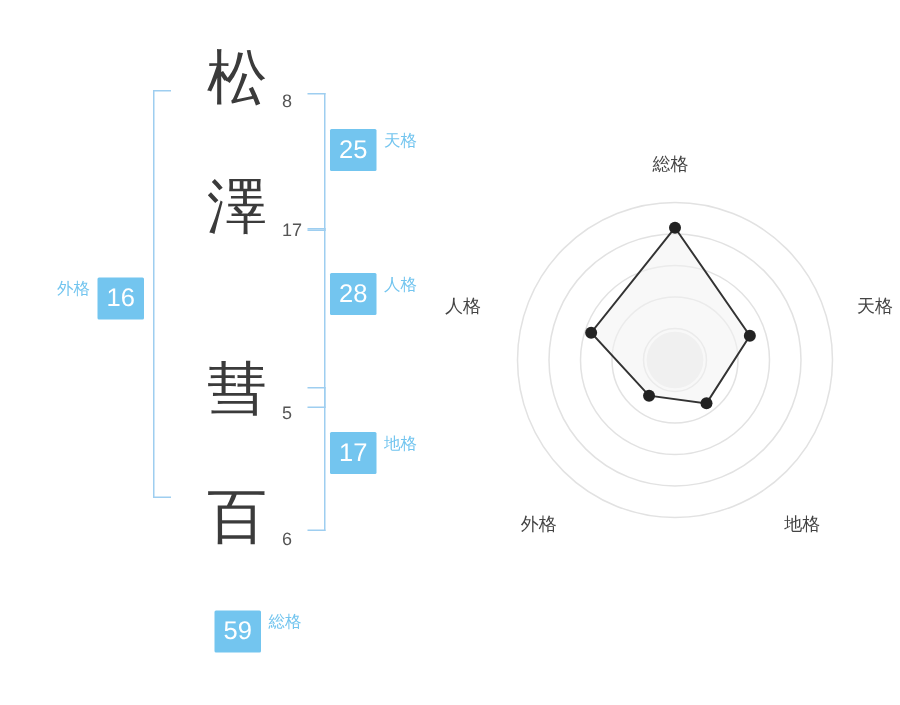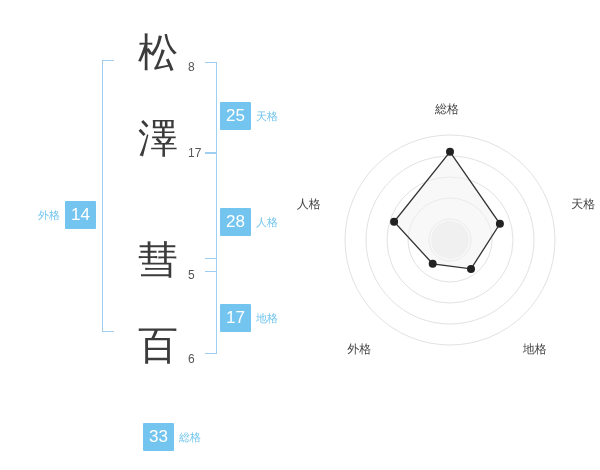--- a/index.html
+++ b/index.html
@@ -46,23 +46,22 @@
   .bracket-left {
     position: absolute;
     border: 1px solid #9ecef0;
     border-right: none;
     box-sizing: border-box;
   }
 
   .badge {
     position: absolute;
     display: flex;
-    align-items: center;
+    align-items: flex-start;
     gap: 5px;
-    margin-top: 16px;
   }
   .badge .num {
     background: #73c5ef;
     color: #ffffff;
     font-size: 17px;
     line-height: 1;
     padding: 5px 6px 6px 6px;
     min-width: 14px;
     text-align: center;
     border-radius: 1px;
@@ -119,37 +118,37 @@
 
   <div class="bracket" style="left:205px; top:258px; width:12px; height:96px;"></div>
 
   <div class="bracket-left" style="left:102px; top:60px; width:12px; height:272px;"></div>
 
   <div class="badge" style="left:220px; top:86px;">
     <span class="num">25</span>
     <span class="lbl">天格</span>
   </div>
 
-  <div class="badge" style="left:220px; top:192px;">
+  <div class="badge" style="left:220px; top:182px;">
     <span class="num">28</span>
     <span class="lbl">人格</span>
   </div>
 
   <div class="badge" style="left:220px; top:288px;">
     <span class="num">17</span>
     <span class="lbl">地格</span>
   </div>
 
   <div class="badge reverse" style="left:38px; top:185px;">
     <span class="lbl-left">外格</span>
-    <span class="num">14</span>
+    <span class="num">16</span>
   </div>
 
   <div class="badge" style="left:143px; top:407px;">
-    <span class="num">33</span>
+    <span class="num">59</span>
     <span class="lbl">総格</span>
   </div>
 
   <div id="radar-wrap">
     <svg id="radar-svg" width="280" height="270" viewBox="0 0 280 270">
         <circle cx="140" cy="130" r="105" fill="#ffffff" stroke="#e2e2e2" stroke-width="1"></circle>
         <circle cx="140" cy="130" r="84" fill="none" stroke="#e2e2e2" stroke-width="1"></circle>
         <circle cx="140" cy="130" r="63" fill="none" stroke="#e2e2e2" stroke-width="1"></circle>
         <circle cx="140" cy="130" r="42" fill="none" stroke="#e2e2e2" stroke-width="1"></circle>
         <circle cx="140" cy="130" r="21" fill="none" stroke="#e2e2e2" stroke-width="1"></circle>

